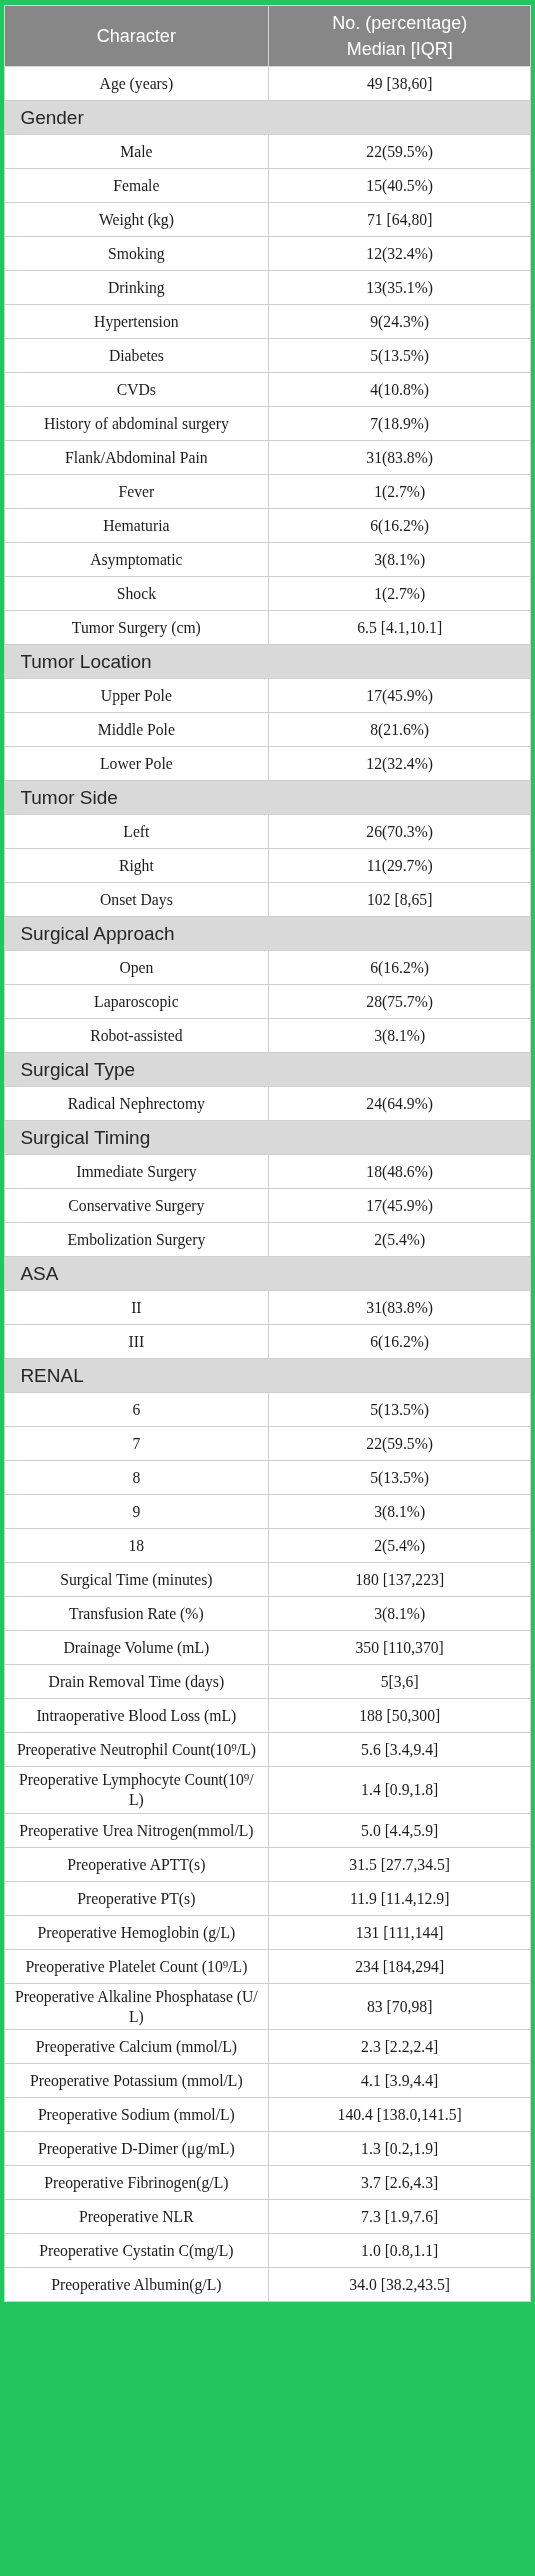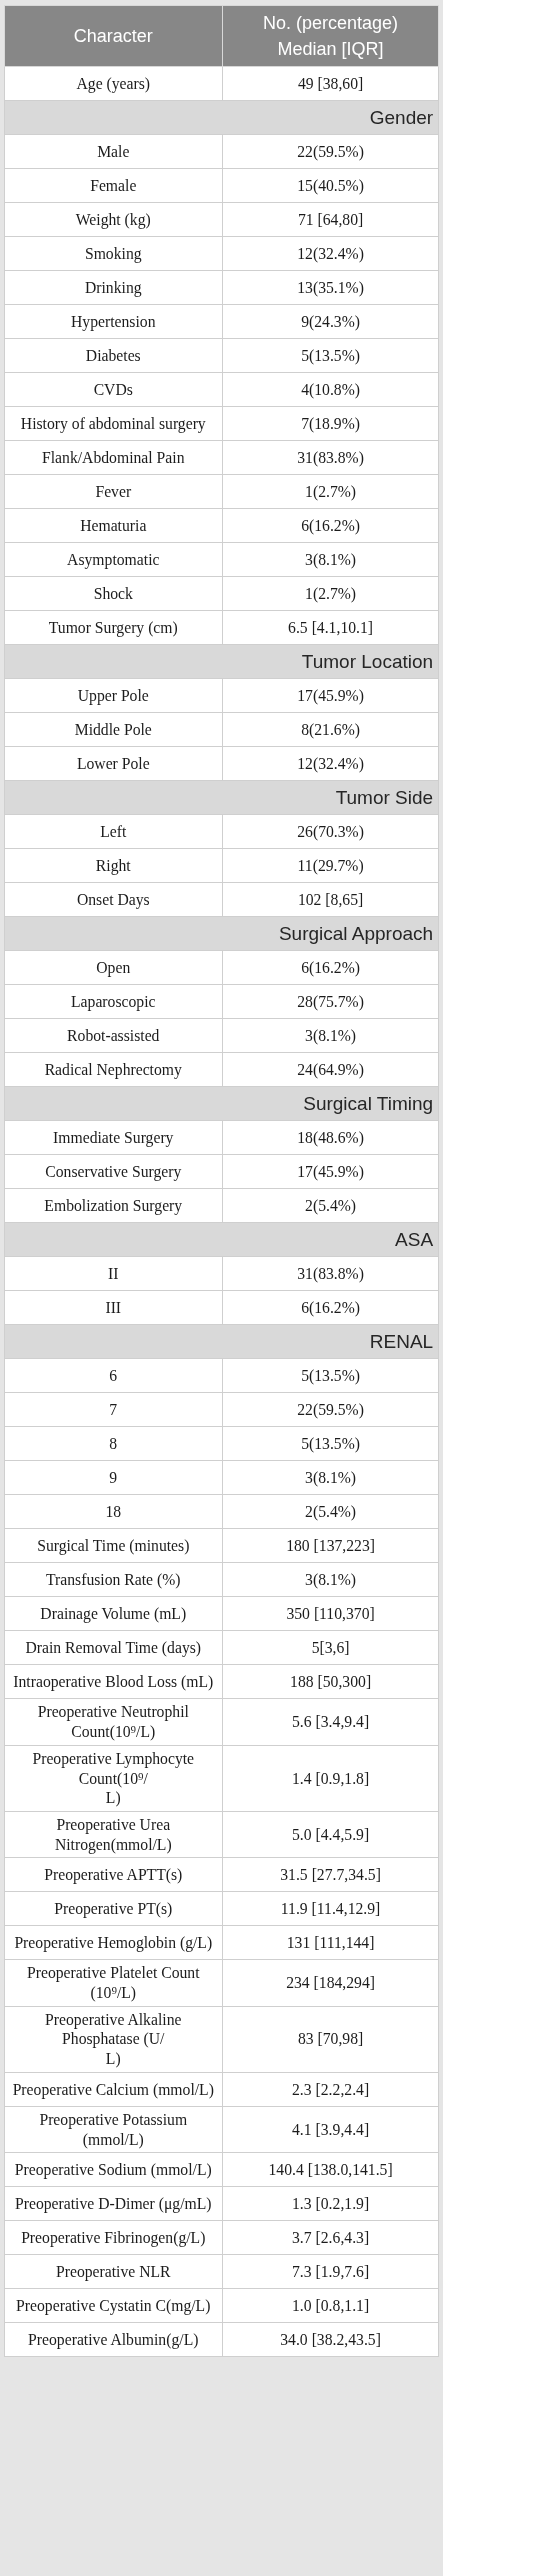--- a/index.html
+++ b/index.html
@@ -1,25 +1,25 @@
 <!DOCTYPE html>
 <html style="--header-bg: #878787; --header-text: #ffffff; --section-bg: #d9d9d9; --section-text: #262626; --grid-line: #cfcfcf; --outer-border: #b7b7b7; --header-divider: #d8d8d8;font-size:8.4px"><head>
 <meta charset="utf-8">
 <style>
   html, body {
     margin: 0;
     padding: 0;
     background: #ffffff;
   }
   .page {
-    width: 443px;
+    width: 535px;
     min-height: 2576px;
     box-sizing: border-box;
     padding: 5.2px 3.7px 7.3px 3.7px;
-    background: #e5e5e5;
+    background: #22c55e;
   }
   table.char-table {
     width: 100%;
     border-collapse: collapse;
     border: 1px solid var(--outer-border, #b7b7b7);
     table-layout: fixed;
   }
   col.c1 { width: 50.2%; }
   col.c2 { width: 49.8%; }
 
@@ -53,21 +53,21 @@
     white-space: pre-line;
     line-height: 1.25;
     background: #ffffff;
   }
   tr.section-row td {
     background: var(--section-bg, #d9d9d9);
     font-family: "Liberation Sans", sans-serif;
     font-weight: 400;
     font-size: 19px;
     color: var(--section-text, #262626);
-    text-align: right;
+    text-align: left;
     height: 34px;
     padding: 3.1px 5.2px 3.1px 15.7px;
   }
 </style>
 </head>
 <body>
 
 <div class="page">
   <table class="char-table">
     <colgroup>
@@ -187,20 +187,23 @@
           <td>6(16.2%)</td>
         </tr>
         <tr class="data-row">
           <td>Laparoscopic</td>
           <td>28(75.7%)</td>
         </tr>
         <tr class="data-row">
           <td>Robot-assisted</td>
           <td>3(8.1%)</td>
         </tr>
+        <tr class="section-row">
+          <td colspan="2">Surgical Type</td>
+        </tr>
         <tr class="data-row">
           <td>Radical Nephrectomy</td>
           <td>24(64.9%)</td>
         </tr>
         <tr class="section-row">
           <td colspan="2">Surgical Timing</td>
         </tr>
         <tr class="data-row">
           <td>Immediate Surgery</td>
           <td>18(48.6%)</td>

